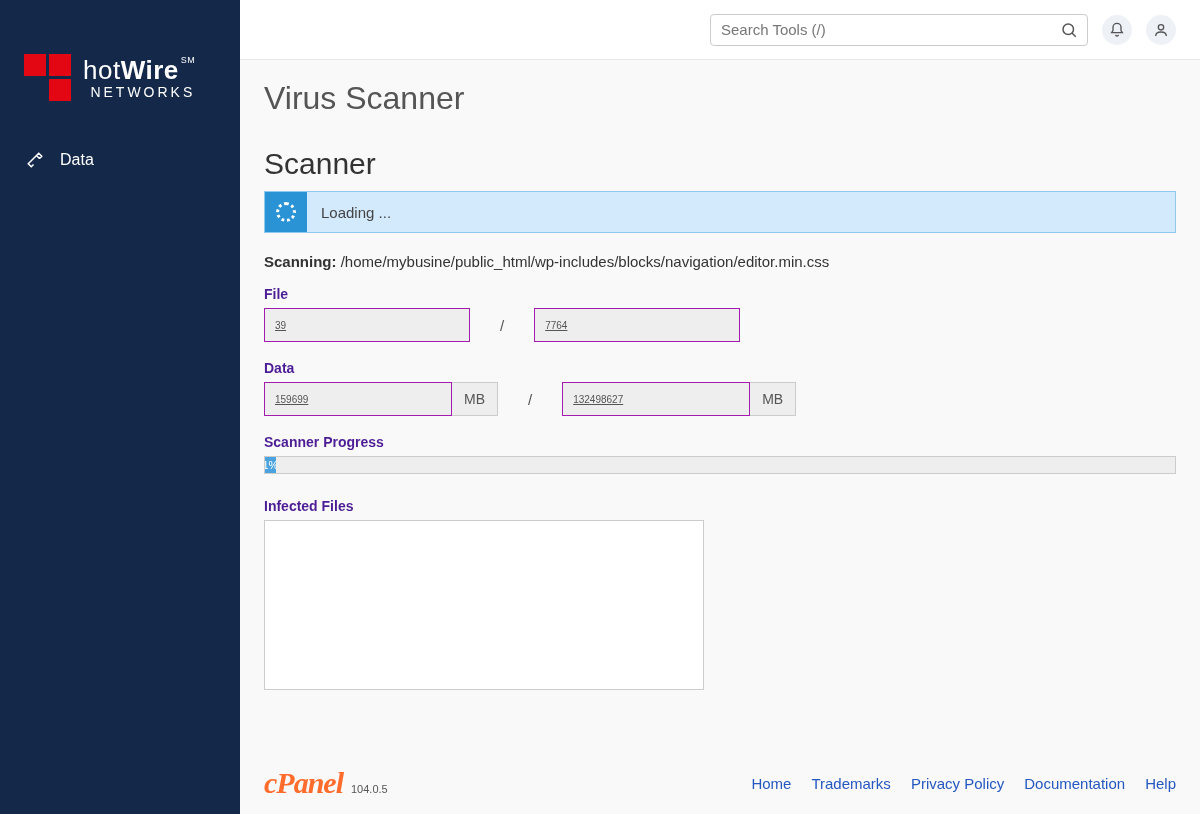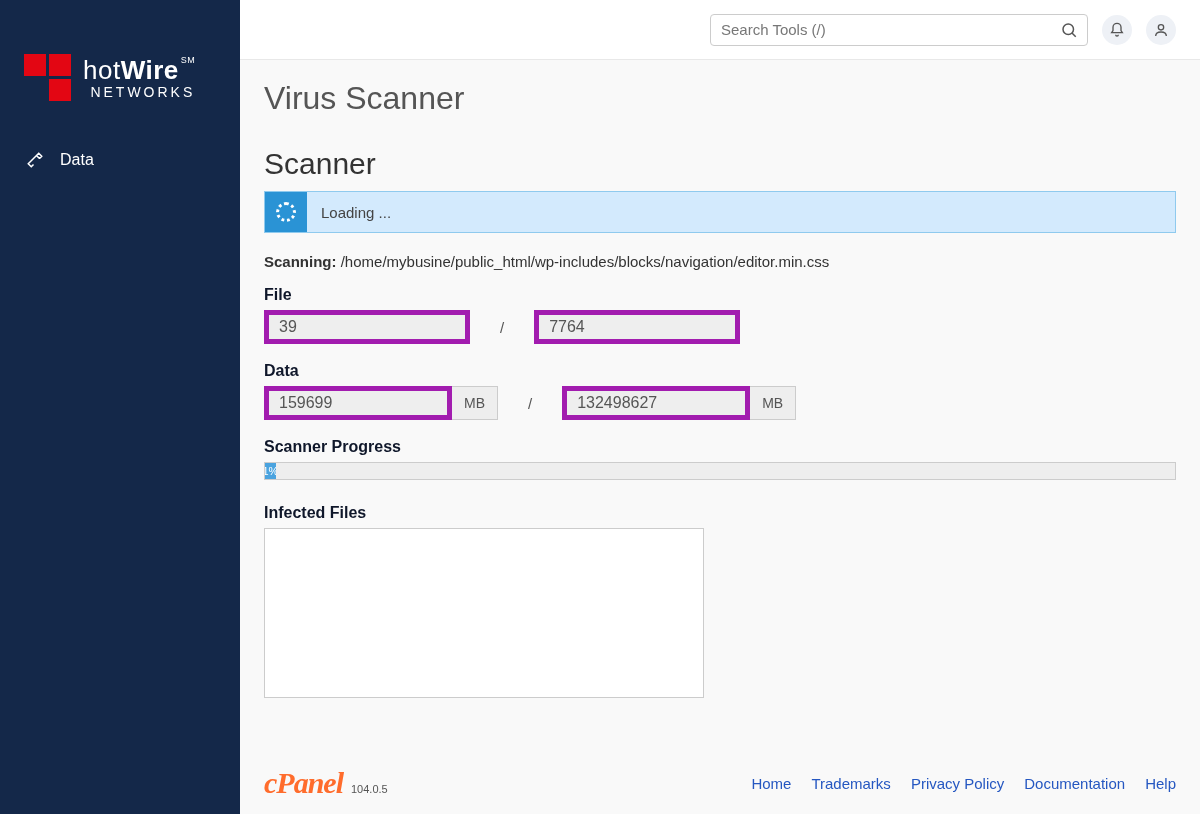--- a/index.html
+++ b/index.html
@@ -35,24 +35,24 @@
   h2.section-title { font-size: 30px; font-weight: 400; color: #333; margin-bottom: 10px; }
 
   .loading-bar { display: flex; align-items: stretch; border: 1px solid #8fcaee; background: #d3eafd; height: 42px; margin-bottom: 20px; }
   .loading-icon { width: 42px; background: #2a93d5; display: flex; align-items: center; justify-content: center; }
   .spinner { width: 20px; height: 20px; border: 3px dotted #fff; border-radius: 50%; }
   .loading-text { display: flex; align-items: center; padding: 0 14px; color: #444; font-size: 15px; }
 
   .scan-line { font-size: 15px; color: #333; margin-bottom: 16px; }
   .scan-line strong { font-weight: 700; }
 
-  .field-label { font-size: 16px; font-weight: 700; color: #0f172a; margin-bottom: 6px; }
+  .field-label { font-size: 14px; font-weight: 700; color: #4c1d95; margin-bottom: 6px; }
   .row { display: flex; align-items: center; gap: 30px; margin-bottom: 18px; }
   .inputwrap { display: flex; }
-  .ro-input { width: 206px; height: 34px; border: 5px solid #a21caf; background: #eee; color: #555; padding: 0 10px; font-size: 16px; border-radius: 0; }
+  .ro-input { width: 206px; height: 34px; border: 1px solid #a21caf; background: #eee; color: #555; padding: 0 10px; font-size: 10px; border-radius: 0; text-decoration: underline; }
   .addon { width: 46px; height: 34px; border: 1px solid #ccc; background: #eee; border-left: none; display: flex; align-items: center; justify-content: center; color: #555; font-size: 14px; }
   .slash { color: #555; font-size: 15px; }
   .w160 { width: 188px; }
 
   .progress { width: 100%; height: 18px; border: 1px solid #ccc; background: #eee; position: relative; margin-bottom: 24px; }
   .progress-fill { position: absolute; left: 0; top: 0; bottom: 0; background: #4aa3df; display: flex; align-items: center; justify-content: center; color: #fff; font-size: 11px; overflow: hidden; }
 
   .infected-box { width: 440px; height: 170px; border: 1px solid #ccc; background: #fff; position: relative; resize: none; }
   .infected-box::-webkit-scrollbar { width: 16px; }
   textarea.infected-box { padding: 6px; font-family: inherit; font-size: 13px; }

